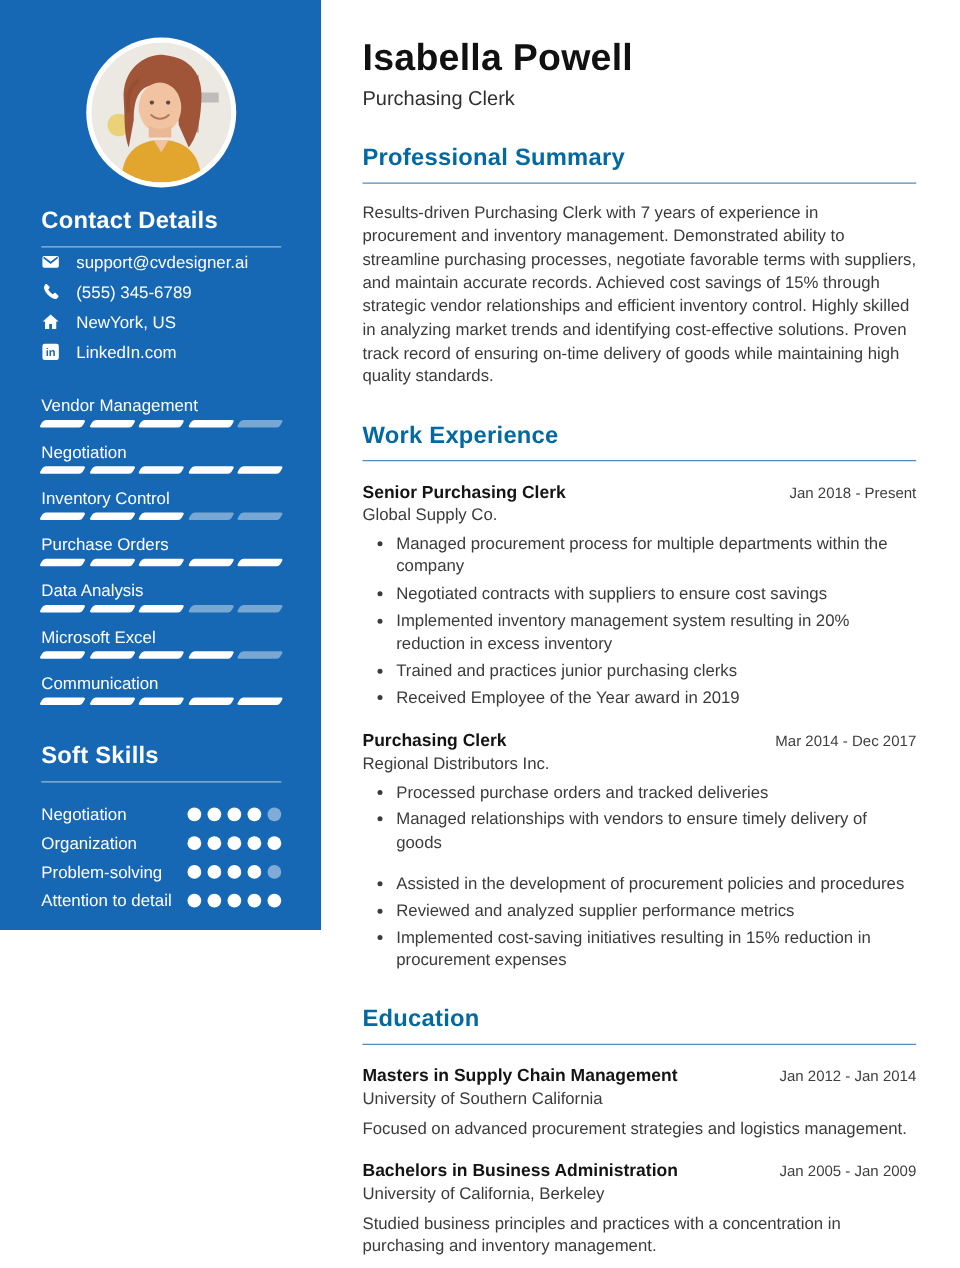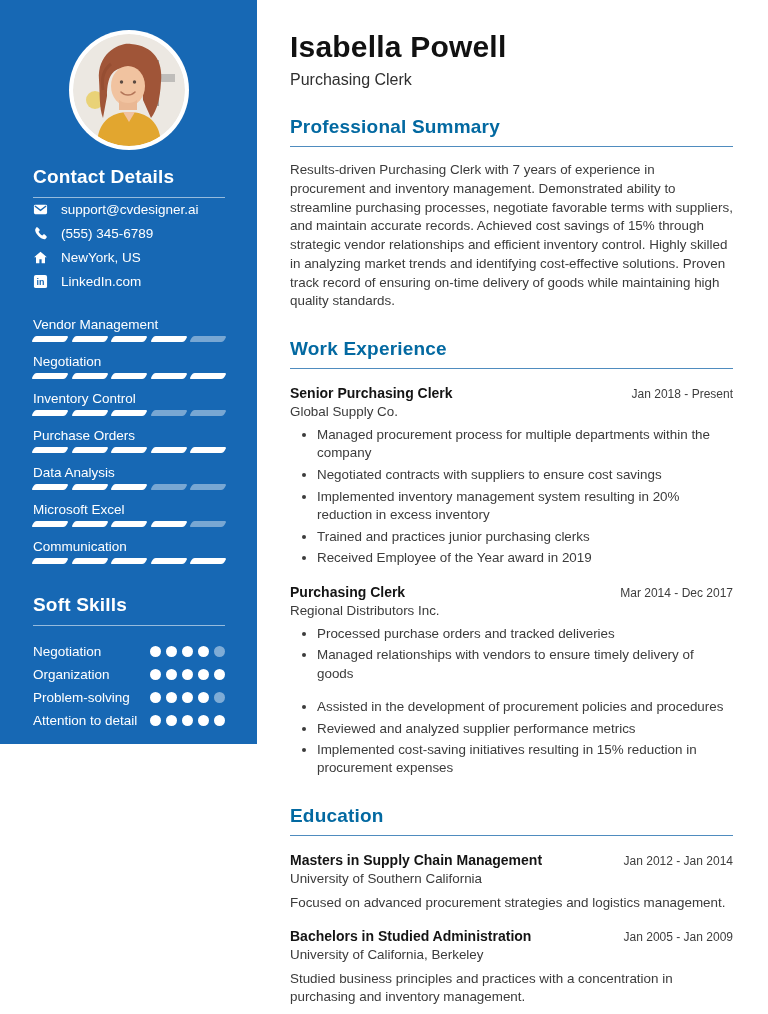--- a/index.html
+++ b/index.html
@@ -333,21 +333,21 @@
           <div class="edu">
             <div class="row-head">
               <span class="row-title">Masters in Supply Chain Management</span>
               <span class="row-date">Jan 2012 - Jan 2014</span>
             </div>
             <div class="row-sub">University of Southern California</div>
             <div class="edu-desc">Focused on advanced procurement strategies and logistics management.</div>
           </div>
           <div class="edu">
             <div class="row-head">
-              <span class="row-title">Bachelors in Studied Administration</span>
+              <span class="row-title">Bachelors in Business Administration</span>
               <span class="row-date">Jan 2005 - Jan 2009</span>
             </div>
             <div class="row-sub">University of California, Berkeley</div>
             <div class="edu-desc">Studied business principles and practices with a concentration in purchasing and inventory management.</div>
           </div>
         </div>
     </section>
 
   </main>
 </div>

